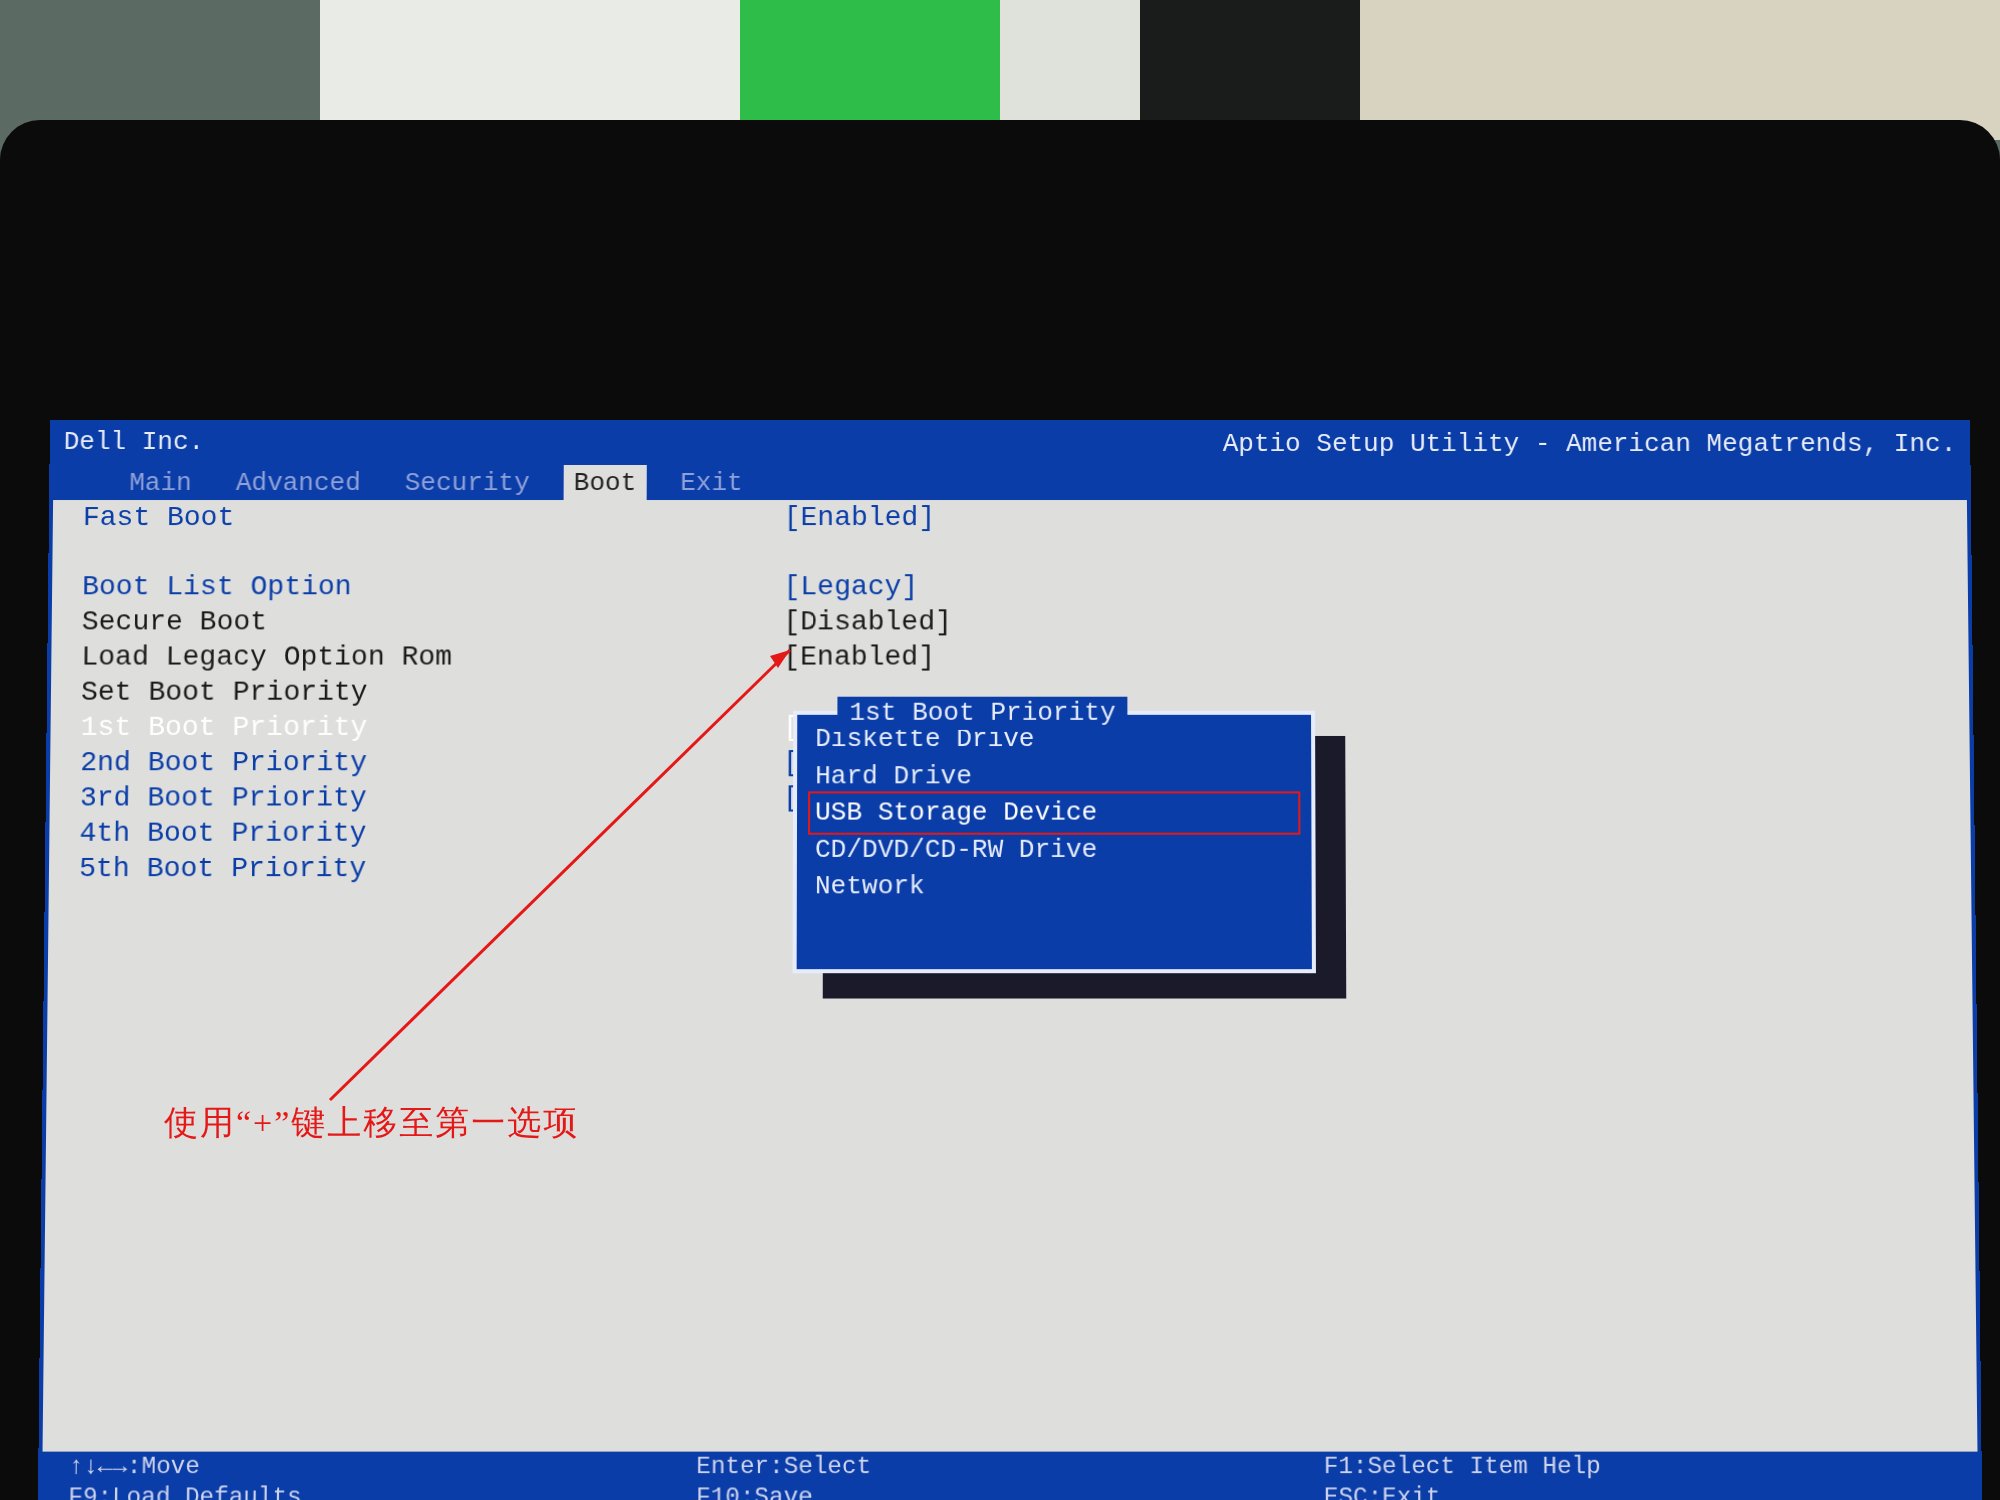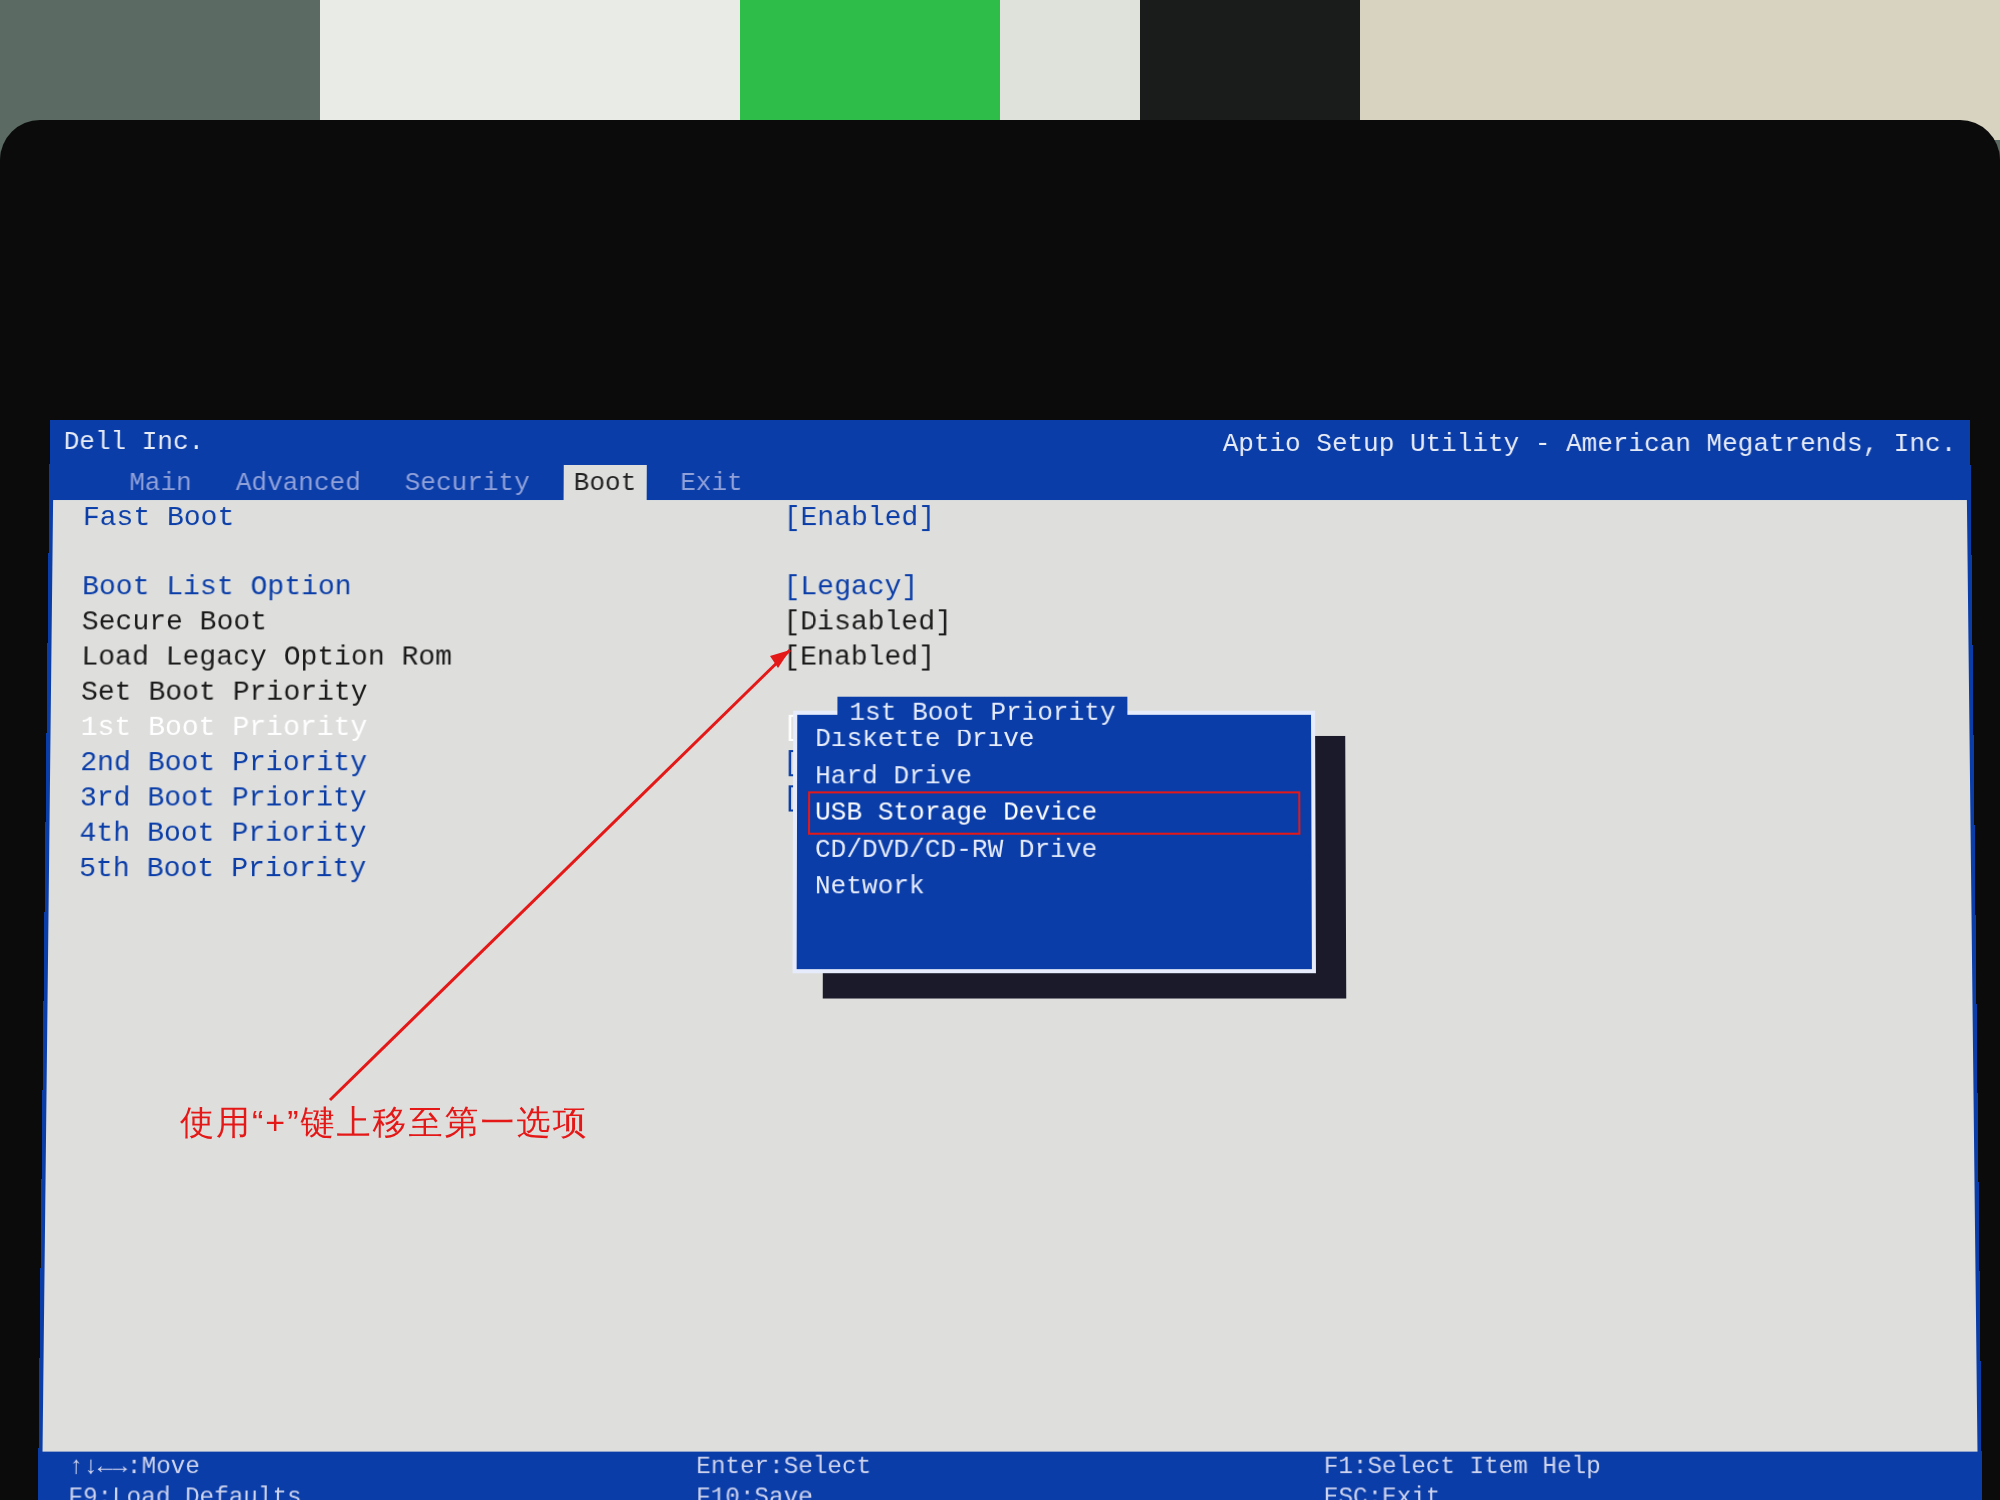--- a/index.html
+++ b/index.html
@@ -155,24 +155,24 @@
     align-items:center;
     padding:0 30px;
     font-size:24px;
     box-sizing:border-box;
   }
   .footer-col { flex:1; }
 
   
   .anno-text {
     position:absolute;
-    left:180px;
+    left:164px;
     top:1100px;
     color:#e51818;
-    font-family: Liberation Sans, sans-serif;
+    font-family: Liberation Serif, serif;
     font-size:34px;
     letter-spacing:2px;
   }
   svg.anno-line {
     position:absolute;
     left:0; top:0;
     width:2000px; height:1500px;
     pointer-events:none;
   }
 </style>

